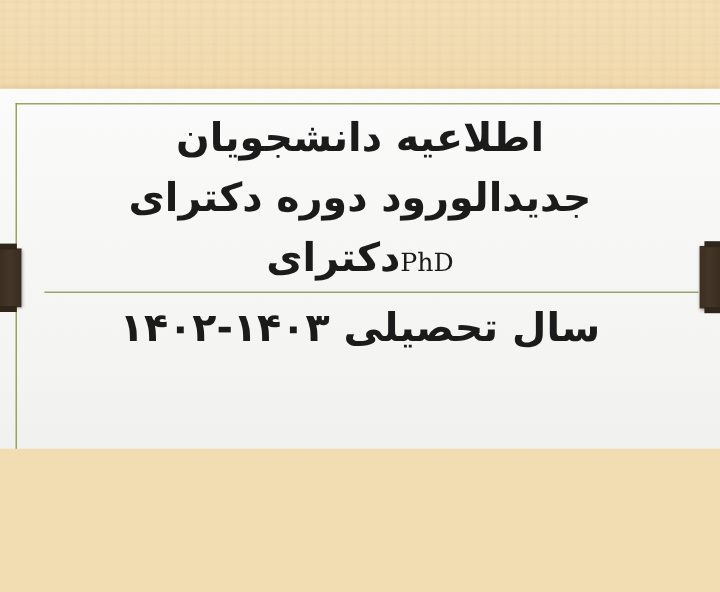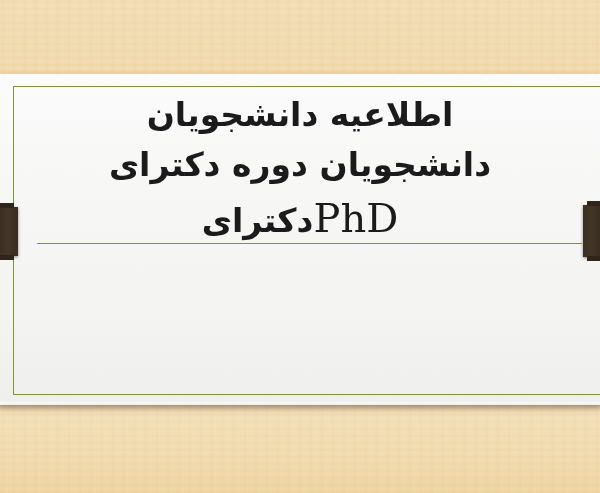--- a/index.html
+++ b/index.html
@@ -11,21 +11,21 @@
     height: 493px;
     overflow: hidden;
     font-family: "DejaVu Sans", sans-serif;
     background: #f2dcb2;
   }
 
   
   .slide {
     position: relative;
     width: 600px;
-    height: 493px;
+    height: 374px;
     overflow: hidden;
   }
 
   
   .wood {
     position: absolute;
     inset: 0;
     background:
       repeating-linear-gradient(
         to bottom,
@@ -163,21 +163,21 @@
 
   .line1 { top: 12px;  font-size: 33px; }
   .line2 { top: 62px;  font-size: 33px; }
   .line3 { top: 112px; font-size: 33px; }
   .line4 { top: 170px; font-size: 33px; }
 
   
   .line3 .latin {
     font-family: "DejaVu Serif", "Liberation Serif", serif;
     font-weight: normal;
-    font-size: 40px;
+    font-size: 21px;
     color: #1b1b1b;
     direction: ltr;
     display: inline-block;
     vertical-align: baseline;
     letter-spacing: 0px;
   }
 
   
   .divider {
     position: absolute;
@@ -222,26 +222,27 @@
 
   <div class="panel">
     <div class="panel-noise"></div>
 
     <div class="inner-frame"></div>
 
     <div class="content">
 
       <div class="headline line1">اطلاعیه دانشجویان</div>
 
-      <div class="headline line2">دانشجویان دوره دکترای</div>
+      <div class="headline line2">جدیدالورود دوره دکترای</div>
 
       <div class="headline line3">
         <span class="latin">PhD</span><span class="persian">دکترای</span>
       </div>
 
+      <div class="headline line4">سال تحصیلی ۱۴۰۳-۱۴۰۲</div>
 
       <div class="divider"></div>
     </div>
   </div>
 
   <div class="panel-hi"></div>
   <div class="panel-shadow"></div>
 
   <div class="bracket bracket-left"></div>
   <div class="bracket bracket-right"></div>

